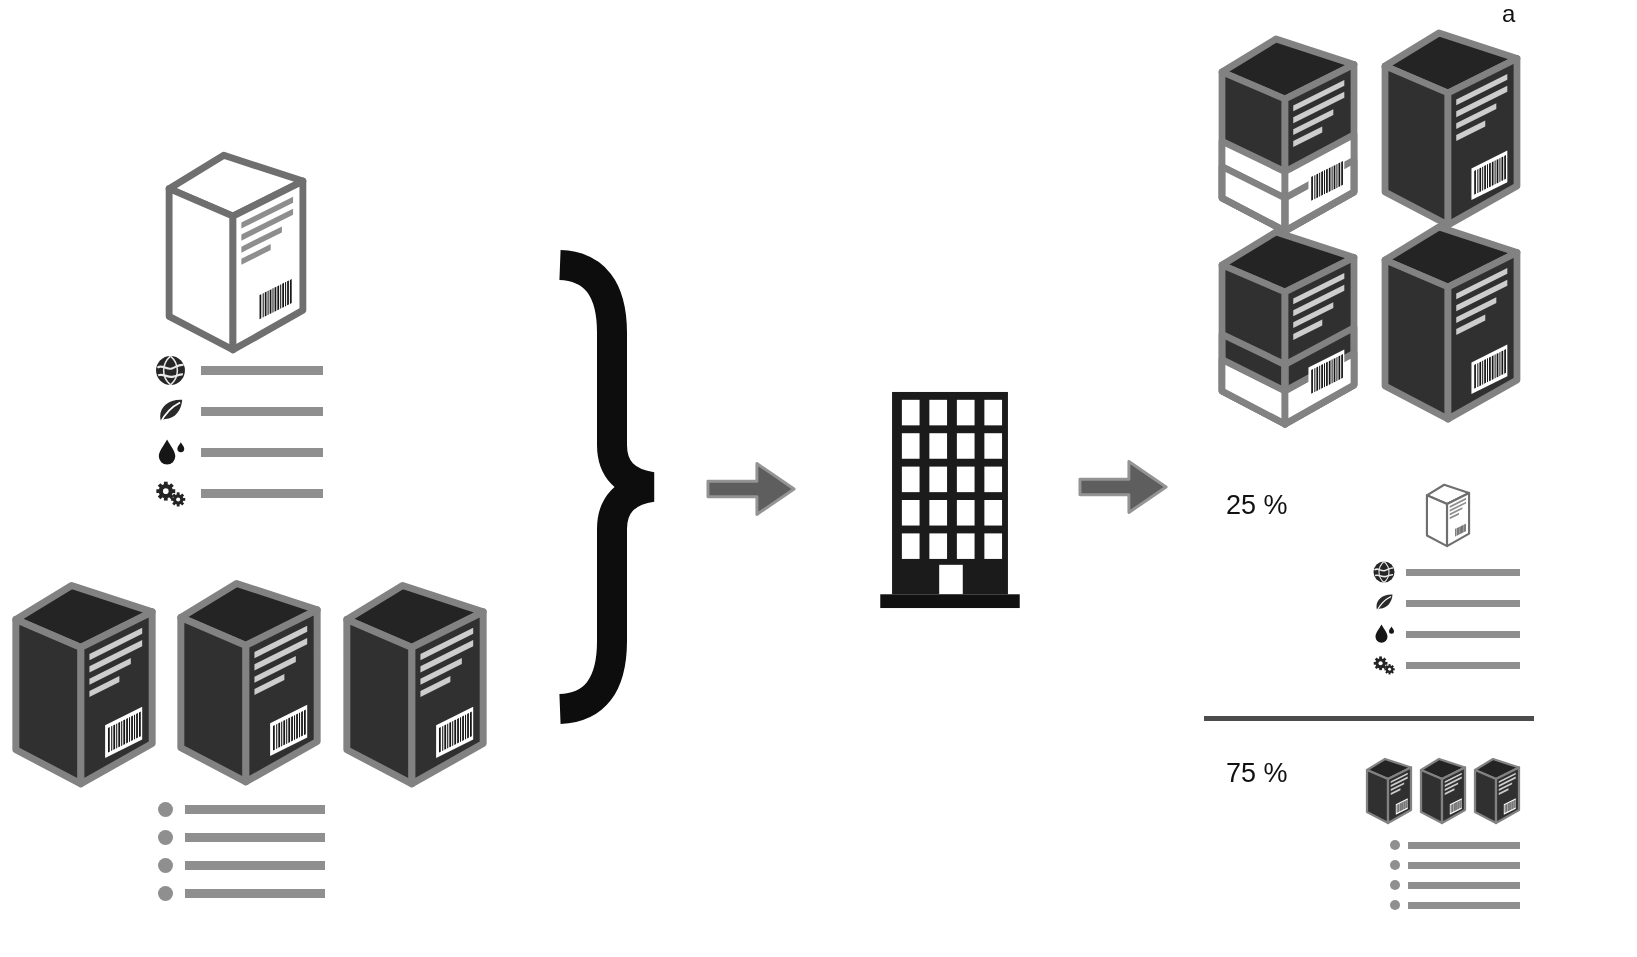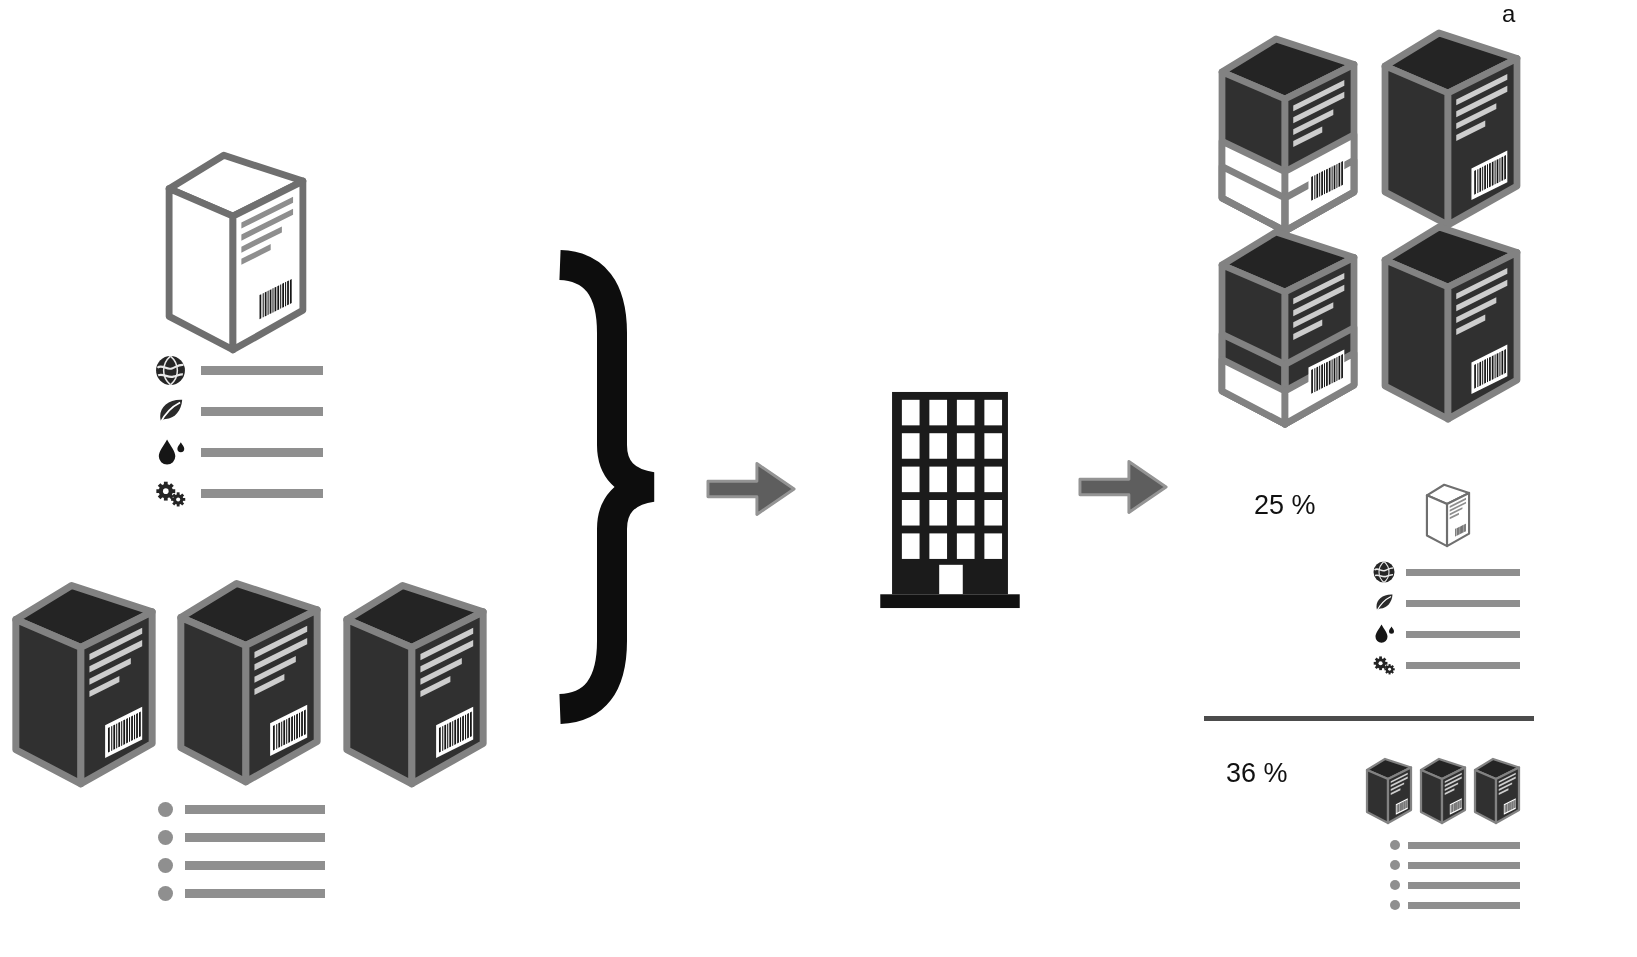--- a/index.html
+++ b/index.html
@@ -231,21 +231,21 @@
   <svg class="abs box-dark" style="left:1376px; top:18px;" width="150" height="213" viewBox="0 0 100 142">
       <use href="#prodbox" width="100" height="142"></use>
     </svg>
   <svg class="abs box-split25" style="left:1213px; top:217px;" width="150" height="213" viewBox="0 0 100 142">
       <use href="#prodbox" width="100" height="142"></use>
     </svg>
   <svg class="abs box-dark" style="left:1376px; top:212px;" width="150" height="213" viewBox="0 0 100 142">
       <use href="#prodbox" width="100" height="142"></use>
     </svg>
 
-  <div class="abs pct-label" style="left:1226px; top:490px;margin-left:28px;">25 %</div>
+  <div class="abs pct-label" style="left:1226px; top:490px;">25 %</div>
 
   <svg class="abs box-light" style="left:1424px; top:480px;" width="48" height="68" viewBox="0 0 100 142">
       <use href="#prodbox" width="100" height="142"></use>
     </svg>
 
   <div class="abs mini-attr-list" style="left:1372px; top:560px;">
     <div class="mini-attr-row">
       <svg width="24" height="24" viewBox="0 0 24 24">
           <use href="#ic-earth"></use>
         </svg>
@@ -266,21 +266,21 @@
     <div class="mini-attr-row">
       <svg width="24" height="24" viewBox="0 0 28 26">
           <use href="#ic-gears"></use>
         </svg>
       <div class="bar"></div>
     </div>
   </div>
 
   <div class="abs divider" style="left:1204px; top:716px; width:330px; height:5px;"></div>
 
-  <div class="abs pct-label" style="left:1226px; top:758px;">36 %</div>
+  <div class="abs pct-label" style="left:1226px; top:758px;">75 %</div>
 
   <div class="abs mini-box-row" style="left:1364px; top:754px;">
     <svg class="box-dark" width="50" height="71" viewBox="0 0 100 142">
         <use href="#prodbox" width="100" height="142"></use>
       </svg>
     <svg class="box-dark" width="50" height="71" viewBox="0 0 100 142">
         <use href="#prodbox" width="100" height="142"></use>
       </svg>
     <svg class="box-dark" width="50" height="71" viewBox="0 0 100 142">
         <use href="#prodbox" width="100" height="142"></use>

